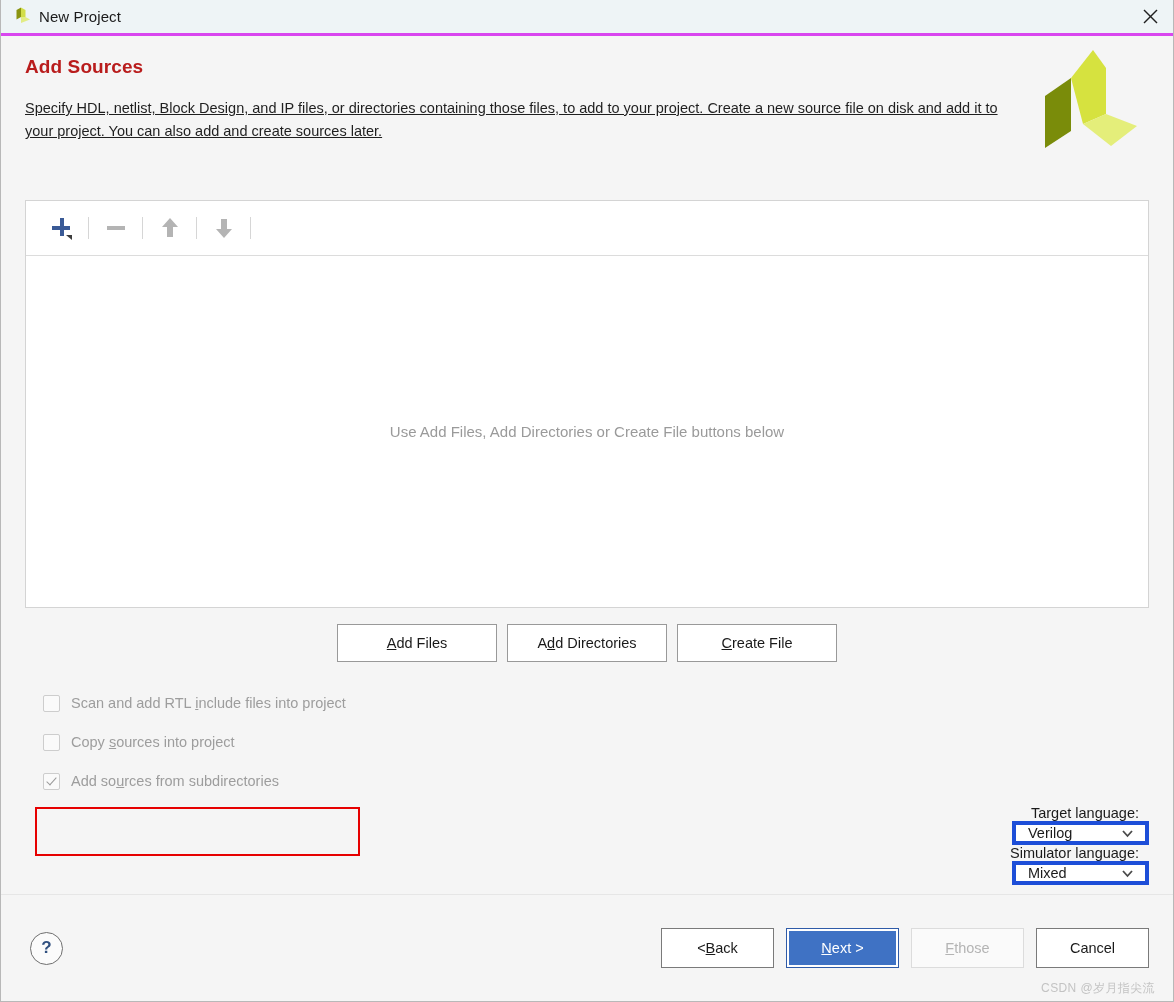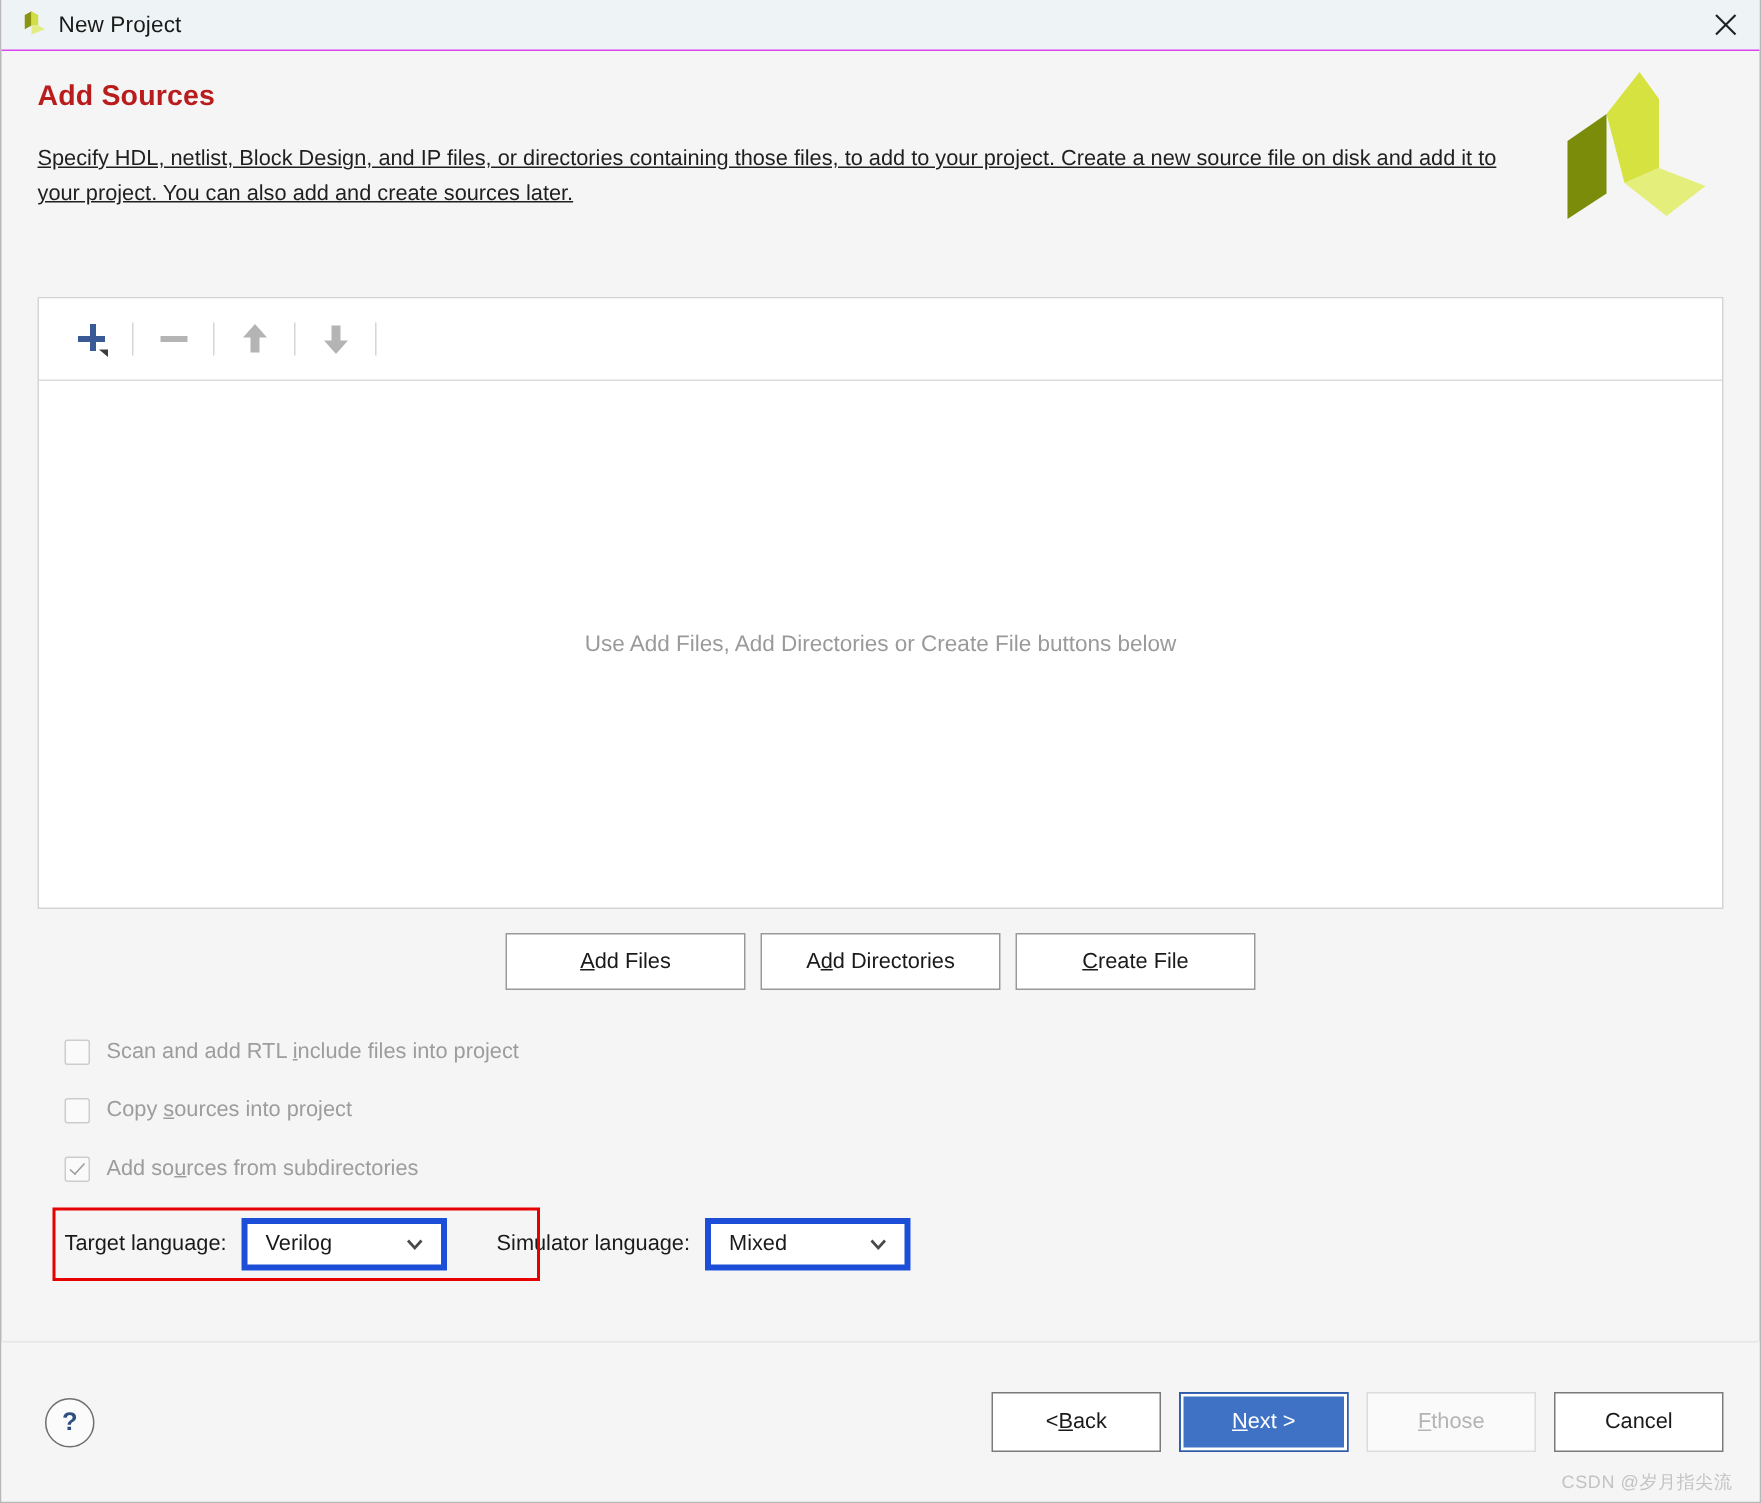--- a/index.html
+++ b/index.html
@@ -27,21 +27,21 @@
     flex-direction: column;
   }
 
   
   .titlebar {
     height: 33px;
     min-height: 33px;
     background: #eef4f6;
     display: flex;
     align-items: center;
-    border-bottom: 1px solid #d946ef;
+    border-bottom: 3px solid #d946ef;
     position: relative;
   }
   .titlebar-logo {
     width: 22px;
     height: 22px;
     margin-left: 9px;
     margin-right: 7px;
     position: relative;
     flex: 0 0 auto;
   }
@@ -203,25 +203,26 @@
   }
   .check-label {
     font-size: 14.5px;
     color: #9d9d9d;
   }
   .check-label .mn { text-decoration: underline; }
 
   
   .lang-row {
     display: flex;
-    align-items: center;
+    align-items: flex-end;
     margin-top: 6px;
     padding-left: 18px;
     height: 52px;
     position: relative;
+    flex-direction: column;
   }
   .lang-label {
     font-size: 14.5px;
     color: #1a1a1a;
     margin-right: 10px;
   }
   .combo {
     width: 137px;
     height: 35px;
     background: #ffffff;

